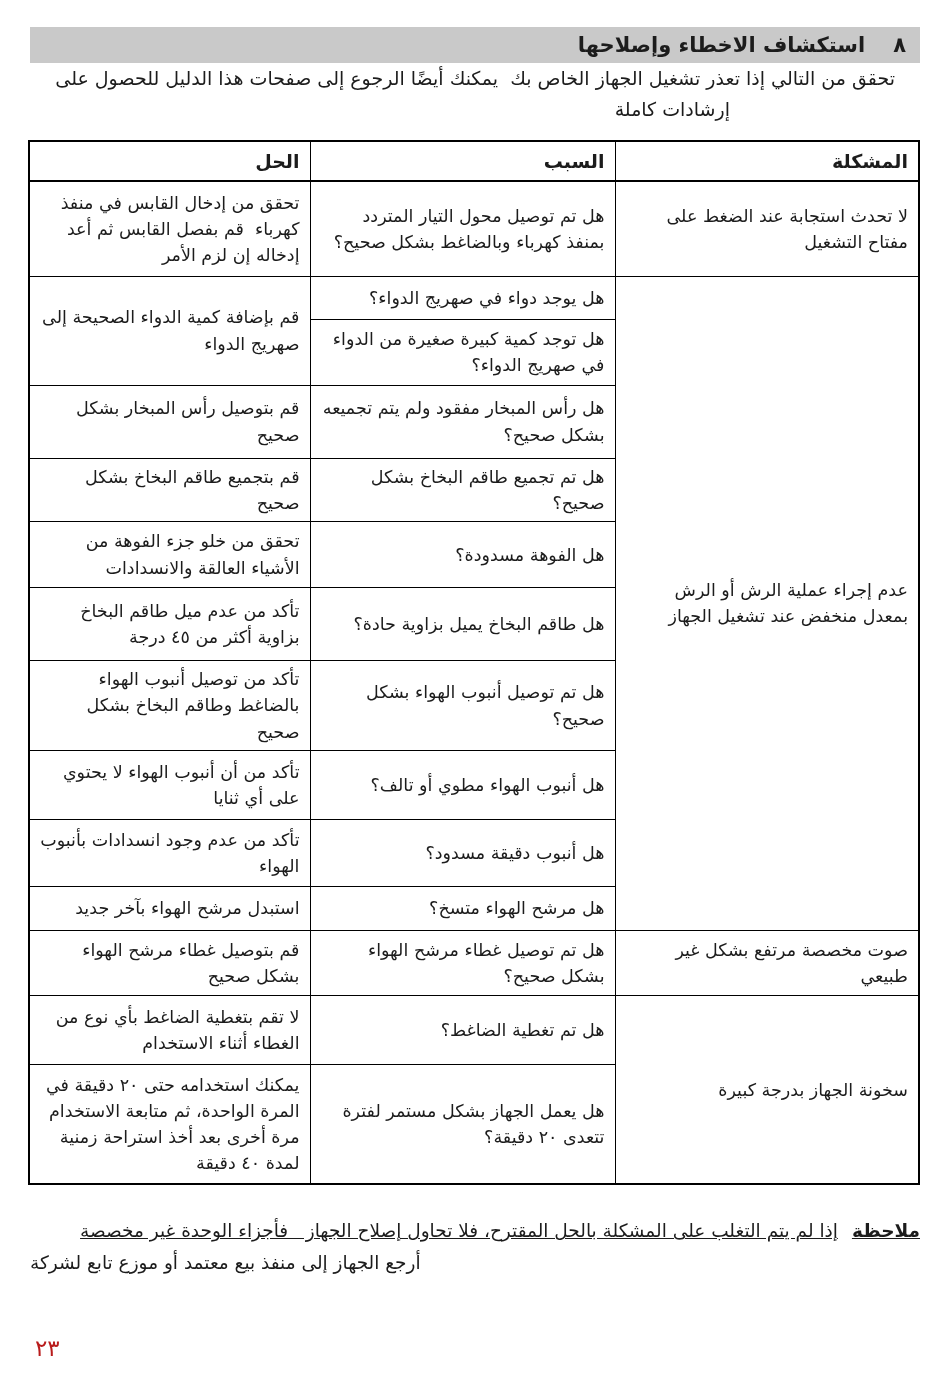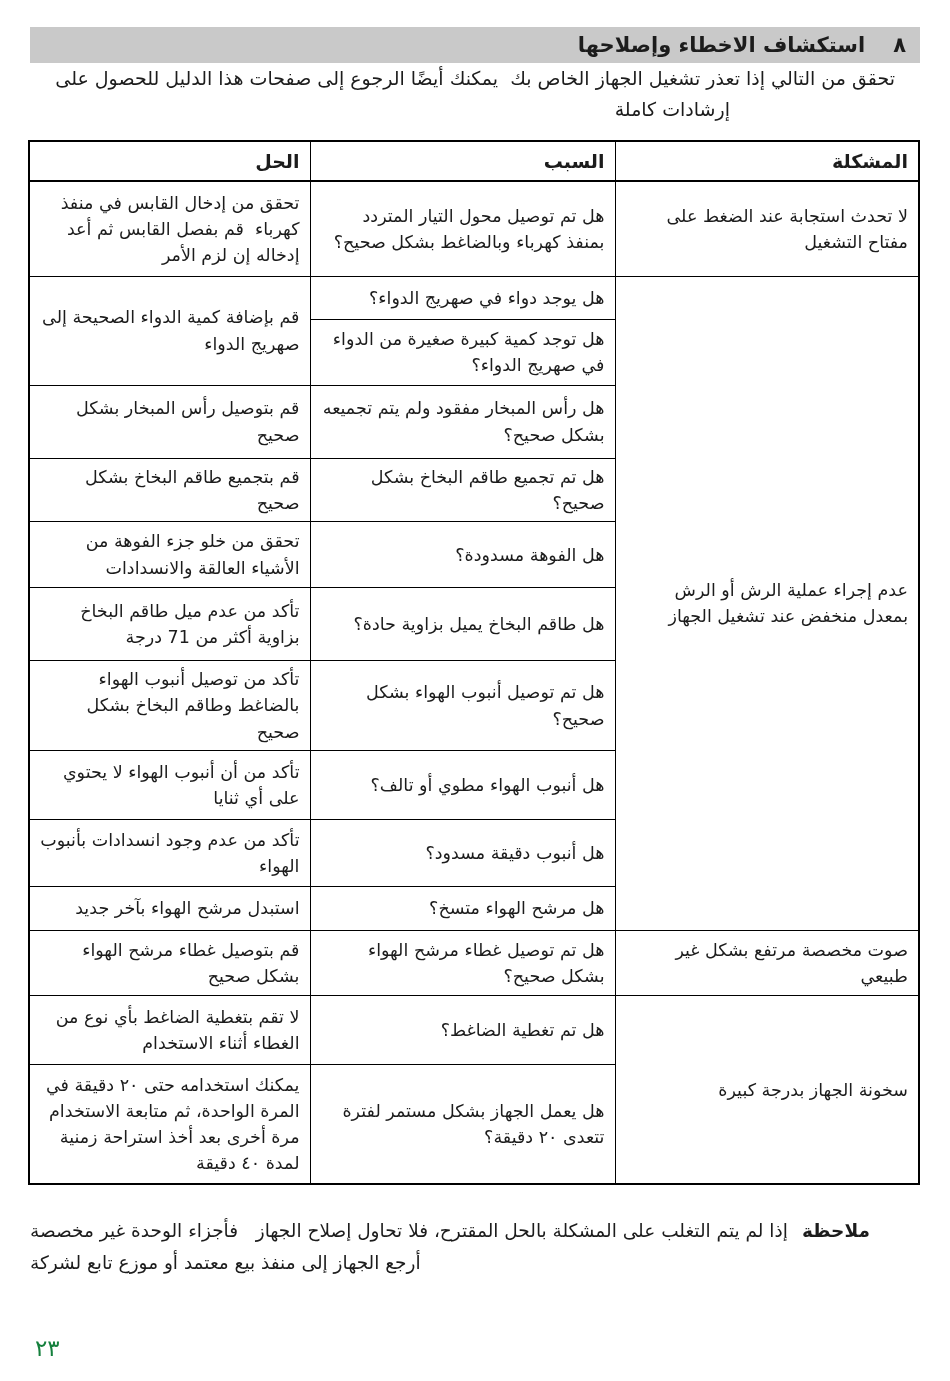--- a/index.html
+++ b/index.html
@@ -52,32 +52,32 @@
     font-weight: bold;
     font-size: 19px;
     border-bottom: 2px solid #000;
   }
   col.c-problem { width: 304px; }
   col.c-cause   { width: 305px; }
   col.c-solution{ width: 281px; }
 
   
   .note { margin-top: 30px; font-size: 18.5px; line-height: 1.7; }
-  .note-l1 { text-align: left; white-space: pre-wrap; }
+  .note-l1 { text-align: right; white-space: pre-wrap; text-decoration: underline; }
   .note-label { font-weight: bold; margin-left: 14px; }
   .note-l2 { text-align: center; }
   .note-l3 { text-align: left; }
 
   
   .page-num {
     position: absolute;
     left: 35px;
     top: 1335px;
     font-size: 23px;
-    color: #15803d;
+    color: #b91c1c;
   }
 </style>
 </head>
 <body>
 
 <div class="content">
 
   <div class="title-bar">
     <span>٨</span>
     <span>استكشاف الاخطاء وإصلاحها</span>
@@ -123,21 +123,21 @@
       <tr style="height:42px">
         <td>هل تم تجميع طاقم البخاخ بشكل صحيح؟</td>
         <td>قم بتجميع طاقم البخاخ بشكل صحيح</td>
       </tr>
       <tr style="height:66px">
         <td>هل الفوهة مسدودة؟</td>
         <td>تحقق من خلو جزء الفوهة من الأشياء العالقة والانسدادات</td>
       </tr>
       <tr style="height:73px">
         <td>هل طاقم البخاخ يميل بزاوية حادة؟</td>
-        <td>تأكد من عدم ميل طاقم البخاخ بزاوية أكثر من 71 درجة</td>
+        <td>تأكد من عدم ميل طاقم البخاخ بزاوية أكثر من ٤٥ درجة</td>
       </tr>
       <tr style="height:66px">
         <td>هل تم توصيل أنبوب الهواء بشكل صحيح؟</td>
         <td>تأكد من توصيل أنبوب الهواء بالضاغط وطاقم البخاخ بشكل صحيح</td>
       </tr>
       <tr style="height:69px">
         <td>هل أنبوب الهواء مطوي أو تالف؟</td>
         <td>تأكد من أن أنبوب الهواء لا يحتوي على أي ثنايا</td>
       </tr>
       <tr style="height:67px">

